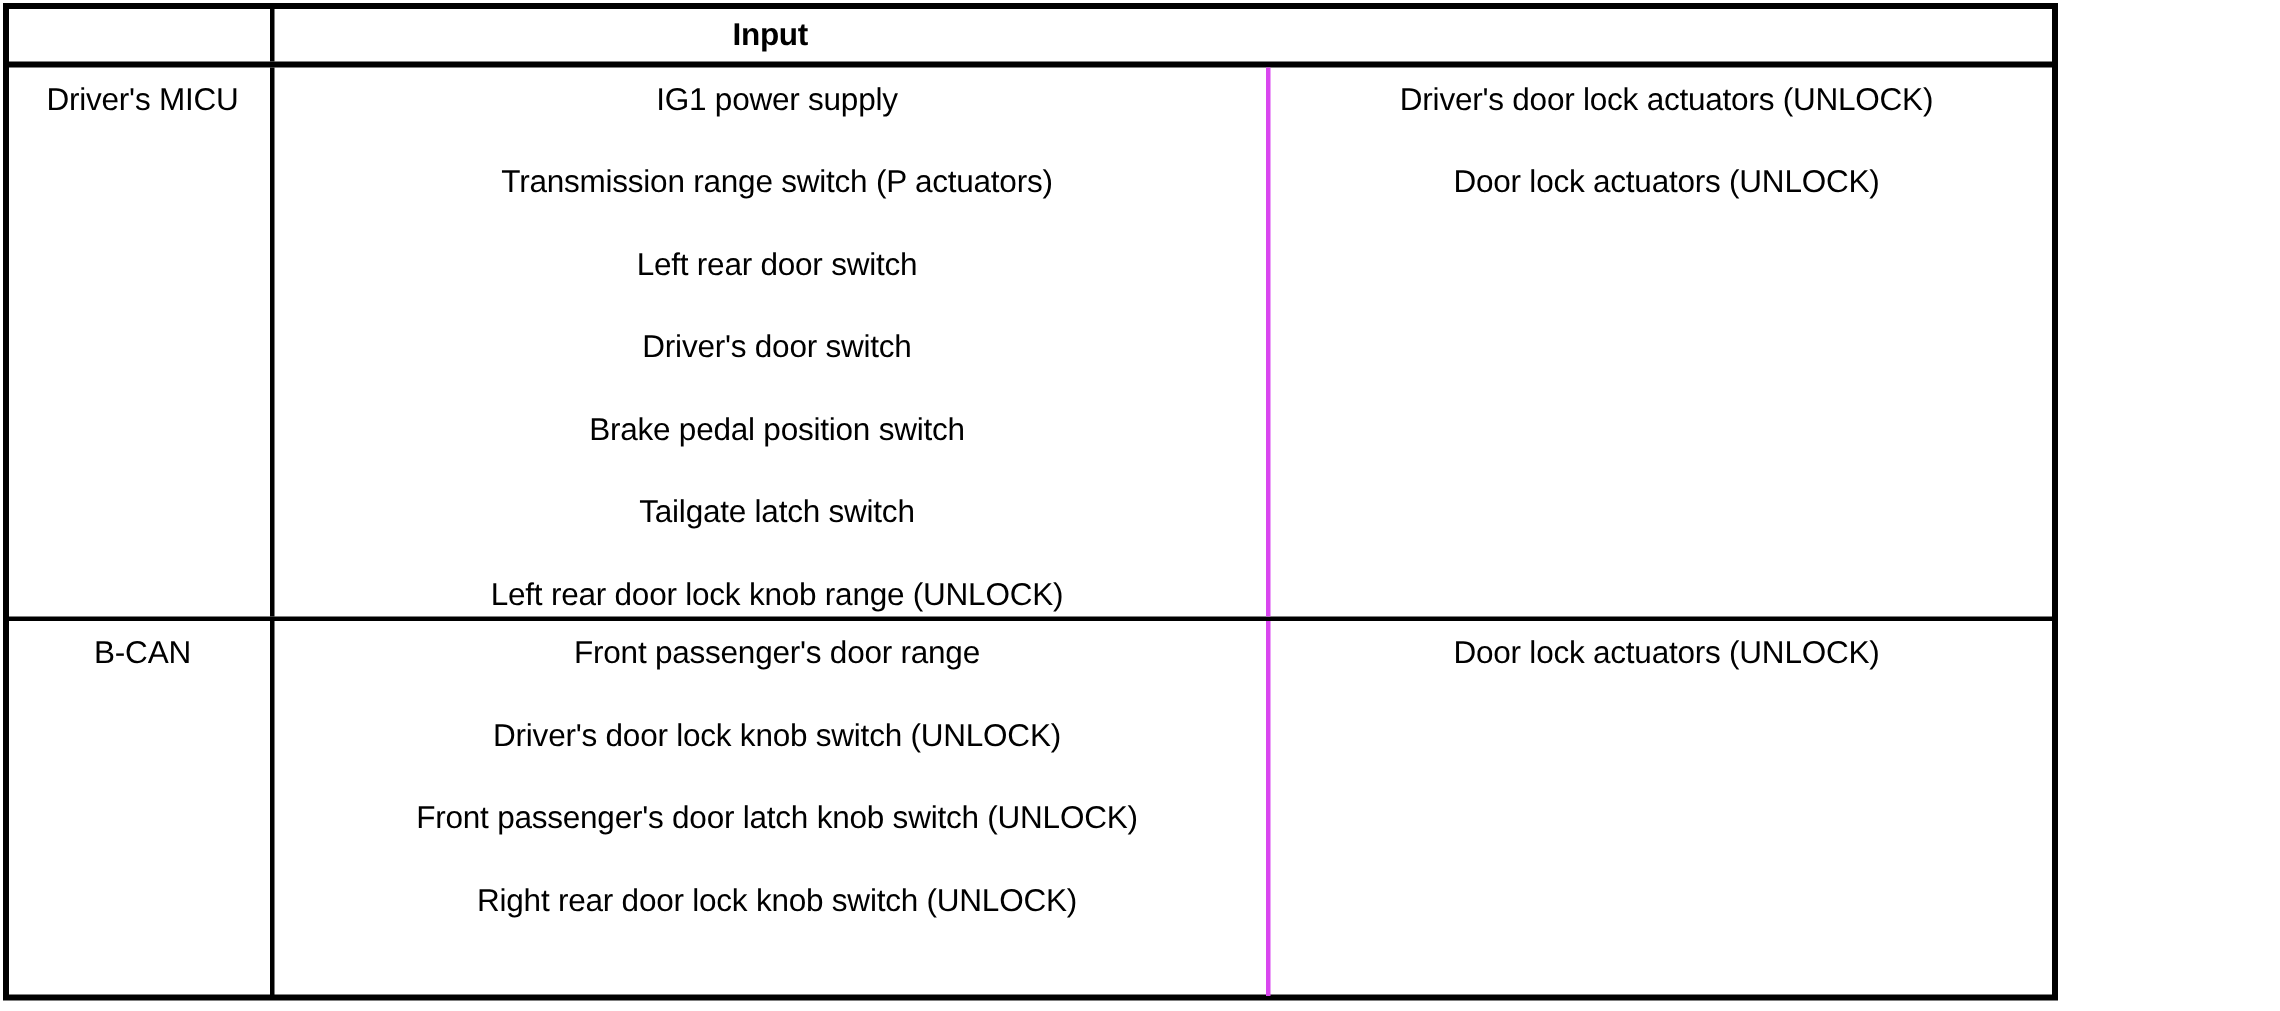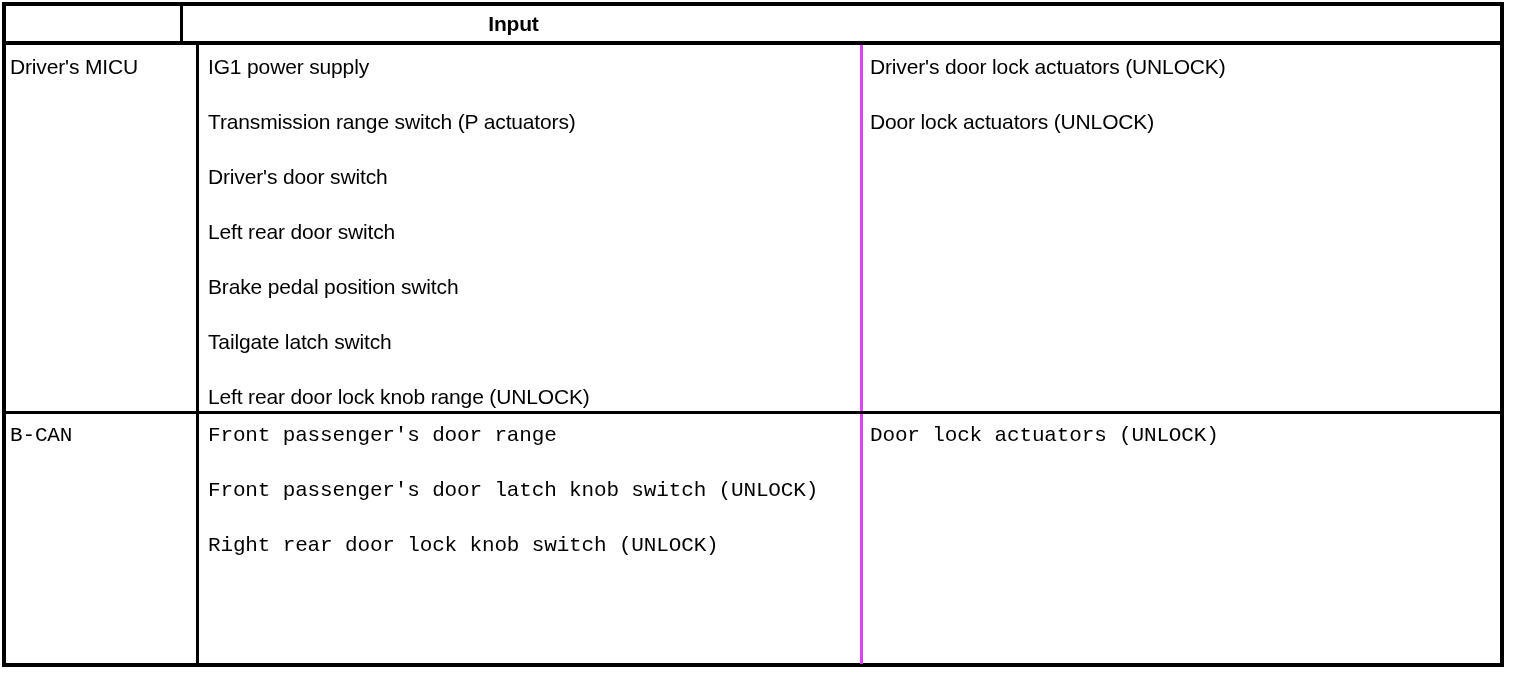--- a/index.html
+++ b/index.html
@@ -20,21 +20,21 @@
     width: 1520px;
     height: 674px;
     background: #ffffff;
   }
 
   
   .table-frame {
     position: absolute;
     left: 2px;
     top: 2px;
-    width: 1502px;
+    width: 1370px;
     height: 665px;
     box-sizing: border-box;
     border: 4px solid #000000;
     background: #ffffff;
   }
 
   
   .header-row {
     position: absolute;
     left: 0;
@@ -65,40 +65,40 @@
     left: 0;
     top: 39px;
     right: 0;
     bottom: 0;
   }
 
   .section {
     display: flex;
     box-sizing: border-box;
     width: 100%;
+    text-align: center;
   }
   .section + .section {
     border-top: 3px solid #000000;
   }
   .section-micu  { height: 366px; }
-  .section-bcan  { height: 253px; font-family: Liberation Mono, monospace; }
+  .section-bcan  { height: 253px; }
 
   .cell {
     box-sizing: border-box;
     padding-top: 9px;
   }
   .cell-src {
     width: 174px;
     padding-left: 4px;
   }
   .cell-input {
     width: 664px;
     border-left: 3px solid #000000;
     padding-left: 9px;
-    margin-left: 16px;
   }
   .cell-out {
     flex: 1;
     border-left: 3px solid #d946ef;
     padding-left: 7px;
   }
 
   .line {
     font-size: 21px;
     line-height: 25px;
@@ -128,38 +128,39 @@
 
     <div class="body-area">
 
       <div class="section section-micu">
         <div class="cell cell-src">
           <div class="line">Driver's MICU</div>
         </div>
         <div class="cell cell-input">
           <div class="line">IG1 power supply</div>
           <div class="line">Transmission range switch (P actuators)</div>
+          <div class="line">Left rear door switch</div>
           <div class="line">Driver's door switch</div>
-          <div class="line">Left rear door switch</div>
           <div class="line">Brake pedal position switch</div>
           <div class="line">Tailgate latch switch</div>
           <div class="line">Left rear door lock knob range (UNLOCK)</div>
         </div>
         <div class="cell cell-out">
           <div class="line">Driver's door lock actuators (UNLOCK)</div>
           <div class="line">Door lock actuators (UNLOCK)</div>
         </div>
       </div>
 
       <div class="section section-bcan">
         <div class="cell cell-src">
           <div class="line">B-CAN</div>
         </div>
         <div class="cell cell-input">
           <div class="line">Front passenger's door range</div>
+          <div class="line">Driver's door lock knob switch (UNLOCK)</div>
           <div class="line">Front passenger's door latch knob switch (UNLOCK)</div>
           <div class="line">Right rear door lock knob switch (UNLOCK)</div>
         </div>
         <div class="cell cell-out">
           <div class="line">Door lock actuators (UNLOCK)</div>
         </div>
       </div>
 
     </div>
   </div>

